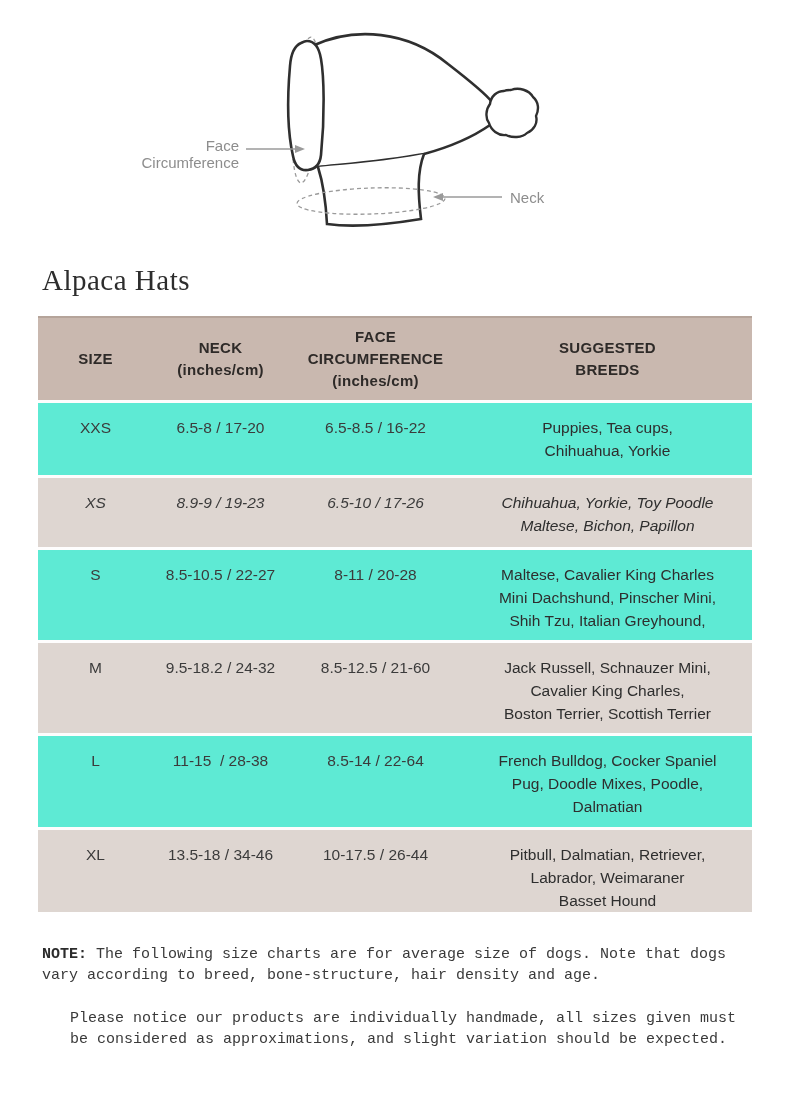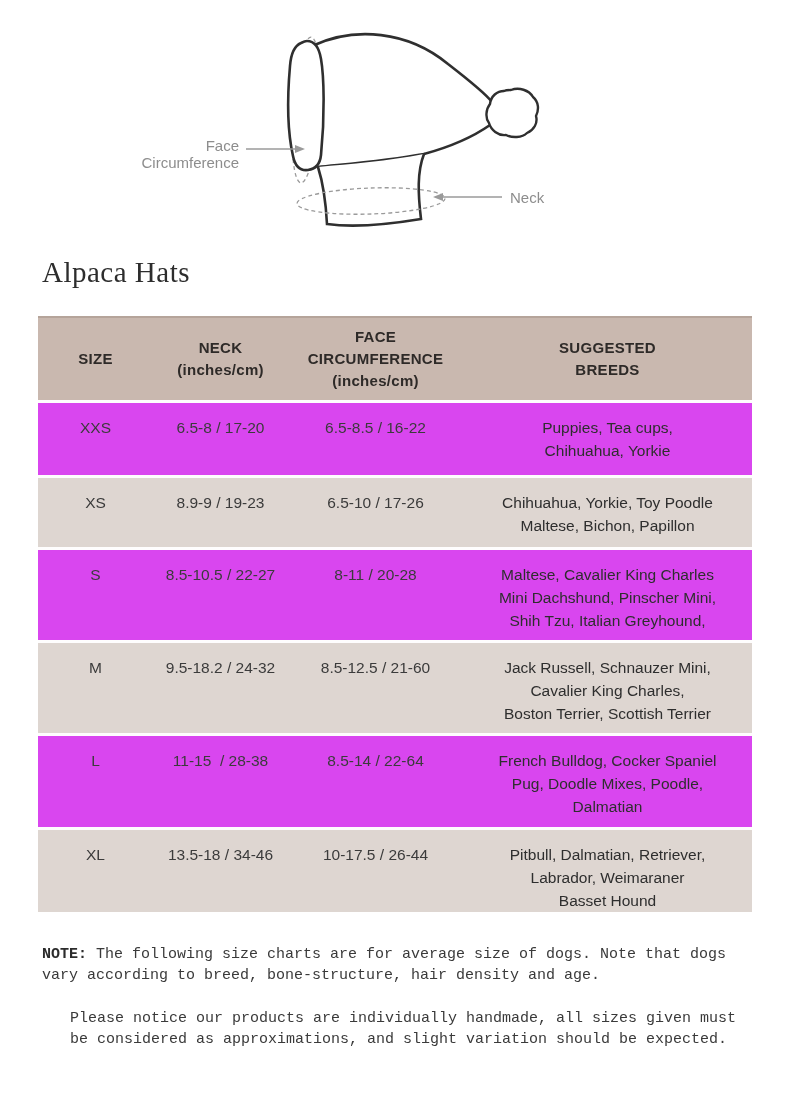--- a/index.html
+++ b/index.html
@@ -17,21 +17,21 @@
     width: 430px; height: 220px;
   }
   .diagram svg { width: 100%; height: 100%; display: block; }
   .diagram text {
     font-family: "Liberation Sans", sans-serif;
     font-size: 15px; fill: #8d8d8d;
   }
 
   
   .page-title {
-    position: absolute; left: 42px; top: 256px;
+    position: absolute; left: 42px; top: 264px;
     font-family: "Liberation Serif", "DejaVu Serif", serif;
     font-weight: 400;
     font-size: 29px; color: #2d2d2d;
     letter-spacing: 0.5px;
   }
 
   
   .size-table {
     position: absolute; left: 38px; top: 316px;
     width: 714px;
@@ -53,24 +53,24 @@
   }
   .size-table td {
     border-top: 3px solid #fefdfd;
     text-align: center; vertical-align: top;
     padding-top: 13px;
     font-size: 15.5px; color: #3b3b3b;
     line-height: 23px;
     white-space: pre-wrap;
   }
   .size-table td.breeds-cell { color: #2e2e2e; text-align: center; }
-  .row-light { background: #d946ef; }
+  .row-light { background: #5eead4; }
   .row-dark  { background: #ded6d1; }
   tr.rh-xxs { height: 75px; }
-  tr.rh-xs  { height: 72px; }
+  tr.rh-xs  { height: 72px; font-style: italic; }
   tr.rh-s   { height: 93px; }
   tr.rh-m   { height: 93px; }
   tr.rh-l   { height: 94px; }
   tr.rh-xl  { height: 76px; }
 
   
   .notes {
     position: absolute; left: 42px; top: 944px;
     width: 700px;
     font-size: 15px; line-height: 21px; color: #3a3a3a; font-family: Liberation Mono, monospace;

